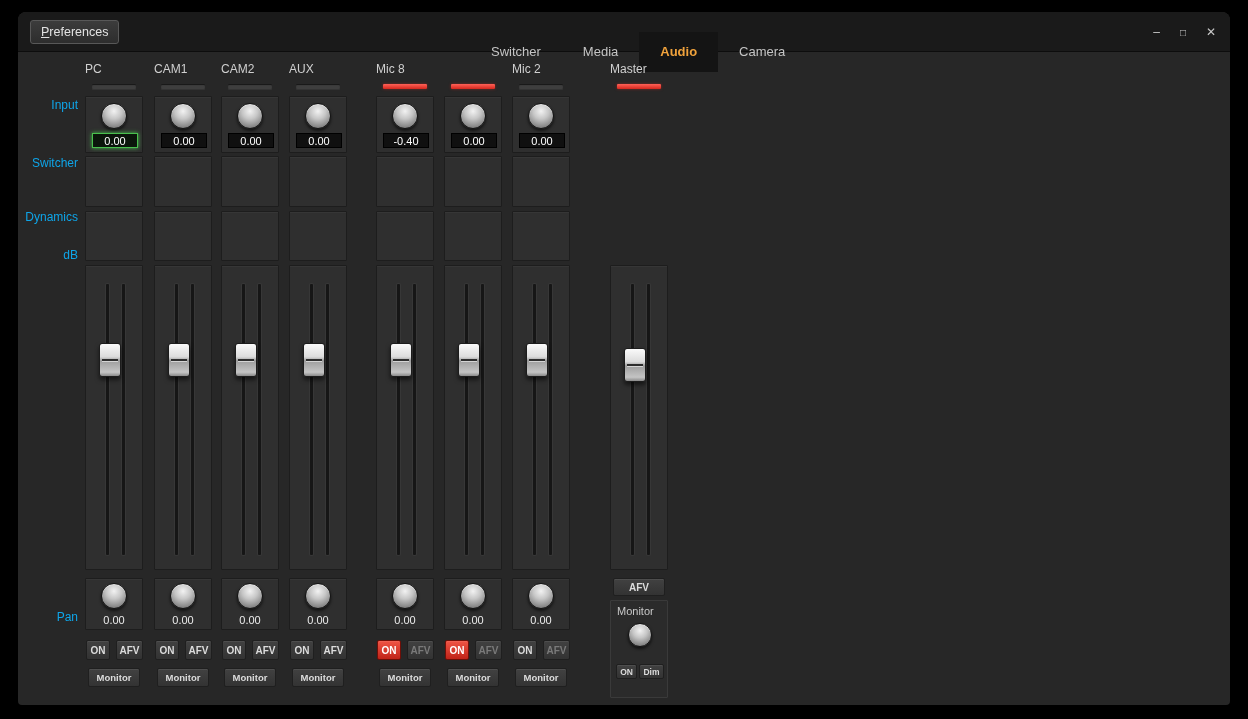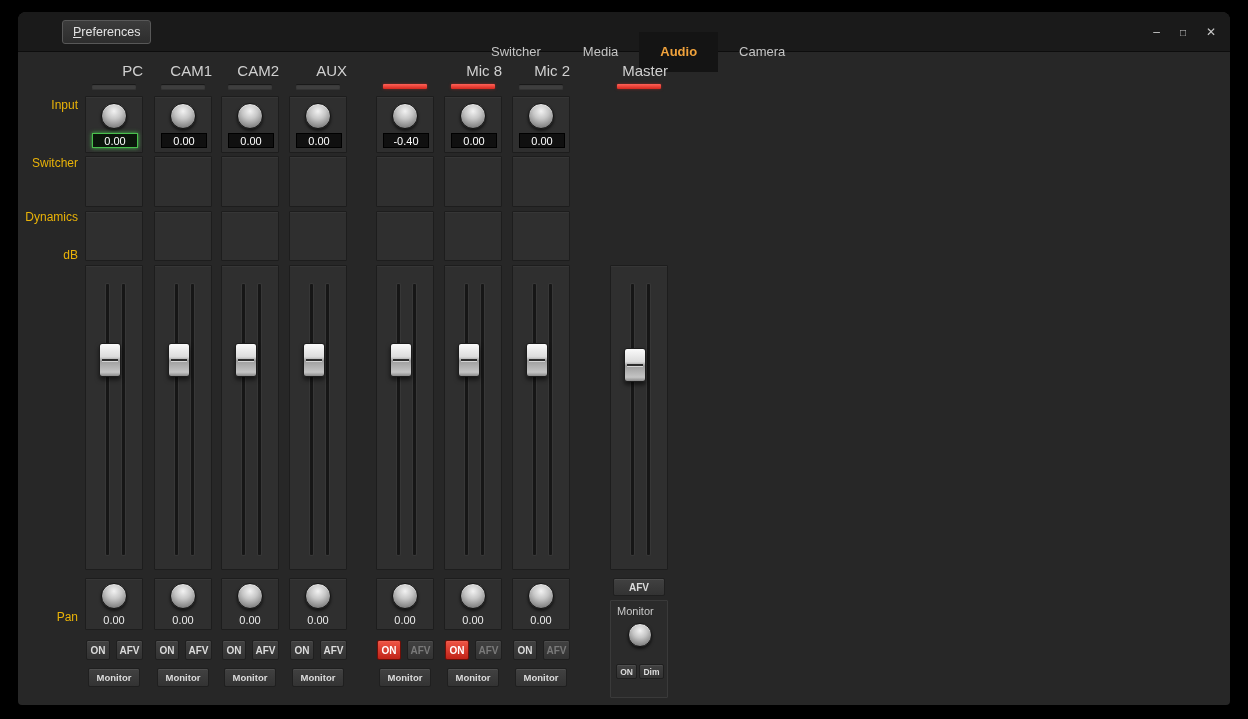--- a/index.html
+++ b/index.html
@@ -15,48 +15,48 @@
   }
   
   #titlebar {
     position: absolute; top: 0; left: 0; right: 0; height: 40px;
     background: #1a1a1a; border-bottom: 1px solid #0d0d0d;
   }
   .prefs-btn {
     position: absolute; left: 12px; top: 8px; height: 24px; display: block;
     padding: 4px 10px 0; font-size: 12.5px; color: #e2e2e2;
     background: linear-gradient(#3c3c3c, #2d2d2d);
-    border: 1px solid #585858; border-radius: 3px; cursor: default; margin-left: 32px;
+    border: 1px solid #585858; border-radius: 3px; cursor: default;
   }
   .prefs-btn::first-letter { text-decoration: underline; }
   #tabs { position: absolute; left: 452px; top: 0; height: 40px; display: flex; }
   .tab {
     height: 40px; line-height: 40px; padding: 0 21px; font-size: 13px;
     color: #c5c5c5; cursor: default; margin-top: 20px;
   }
   .tab.active { color: var(--accent-orange, #f0a23c); background: #141414; font-weight: bold; }
   #win-controls {
     position: absolute; right: 14px; top: 0; height: 40px;
     display: flex; align-items: center; gap: 20px;
     color: #c9c9c9; font-size: 12px;
   }
   #win-controls span { cursor: default; }
   #win-controls .maxi { font-size: 10px; }
   
   .row-label {
     position: absolute; left: 0; width: 60px; text-align: right;
-    font-size: 12px; color: #eab308;
+    font-size: 12px; color: #0ea5e9;
   }
   #lbl-input { top: 86px; } #lbl-eq { top: 144px; } #lbl-dyn { top: 198px; }
   #lbl-db { top: 236px; } #lbl-pan { top: 598px; }
   
   .strip { position: absolute; top: 40px; width: 58px; height: 653px; }
   .ch-label {
-    position: absolute; top: 10px; left: 0; width: 58px; text-align: right;
-    font-size: 15px; color: #d0d0d0;
+    position: absolute; top: 10px; left: 0; width: 58px; text-align: left;
+    font-size: 12px; color: #d0d0d0;
   }
   .ch-label.span2 { width: 126px; }
   .meter {
     position: absolute; top: 32px; left: 7px; width: 44px; height: 5px;
     background: #3e3e3e; border-radius: 1px;
     box-shadow: inset 0 1px 1px rgba(0,0,0,.65), 0 1px 0 rgba(255,255,255,.06);
   }
   .meter.hot { background: linear-gradient(#ff6157, var(--meter-red, #d6271d)); box-shadow: 0 0 3px rgba(230,40,30,.5); }
   .panel {
     position: absolute; left: 0; width: 58px; background: #2f2f2f;

